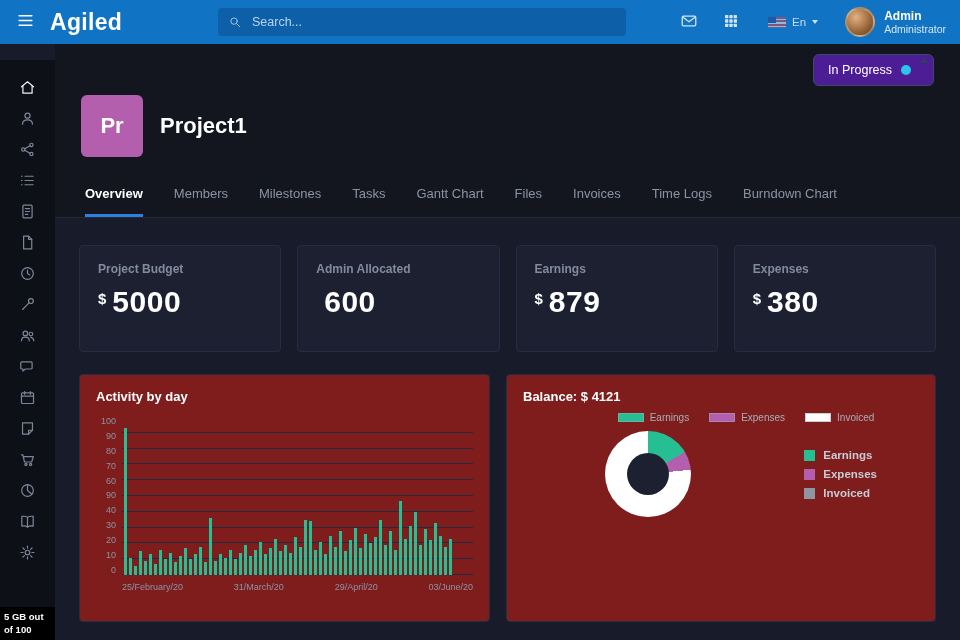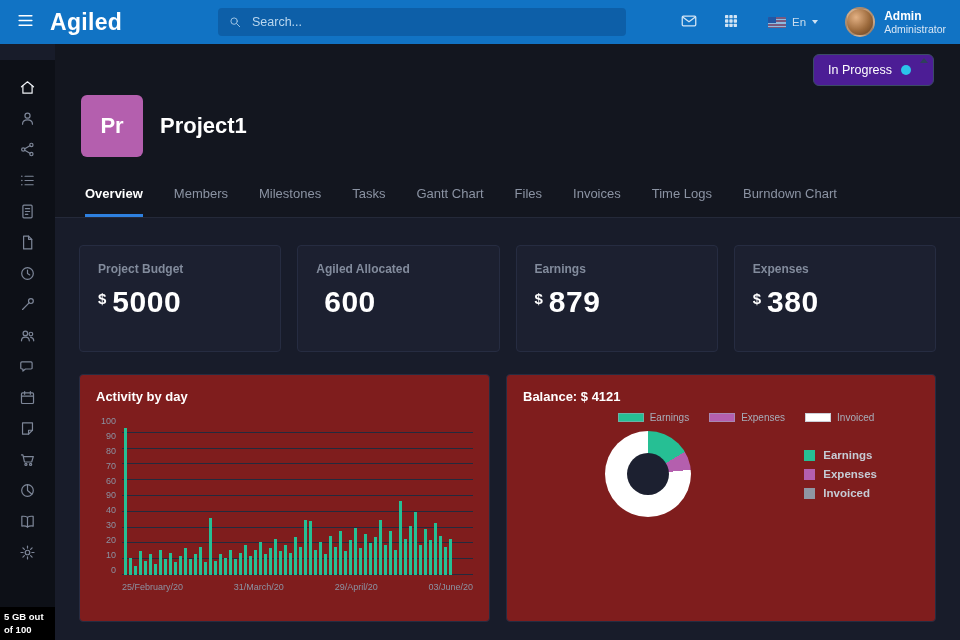--- a/index.html
+++ b/index.html
@@ -339,21 +339,21 @@
     <section class="content">
       <div class="stats" id="stats">
           <div class="stat-card">
             <div class="stat-label">Project Budget</div>
             <div class="stat-value">
               <span class="currency">$</span>
               <span class="value">5000</span>
             </div>
           </div>
           <div class="stat-card">
-            <div class="stat-label">Agiled Allocated</div>
+            <div class="stat-label">Admin Allocated</div>
             <div class="stat-value">
               <span class="currency"></span>
               <span class="value">600</span>
             </div>
           </div>
           <div class="stat-card">
             <div class="stat-label">Earnings</div>
             <div class="stat-value">
               <span class="currency">$</span>
               <span class="value">879</span>

